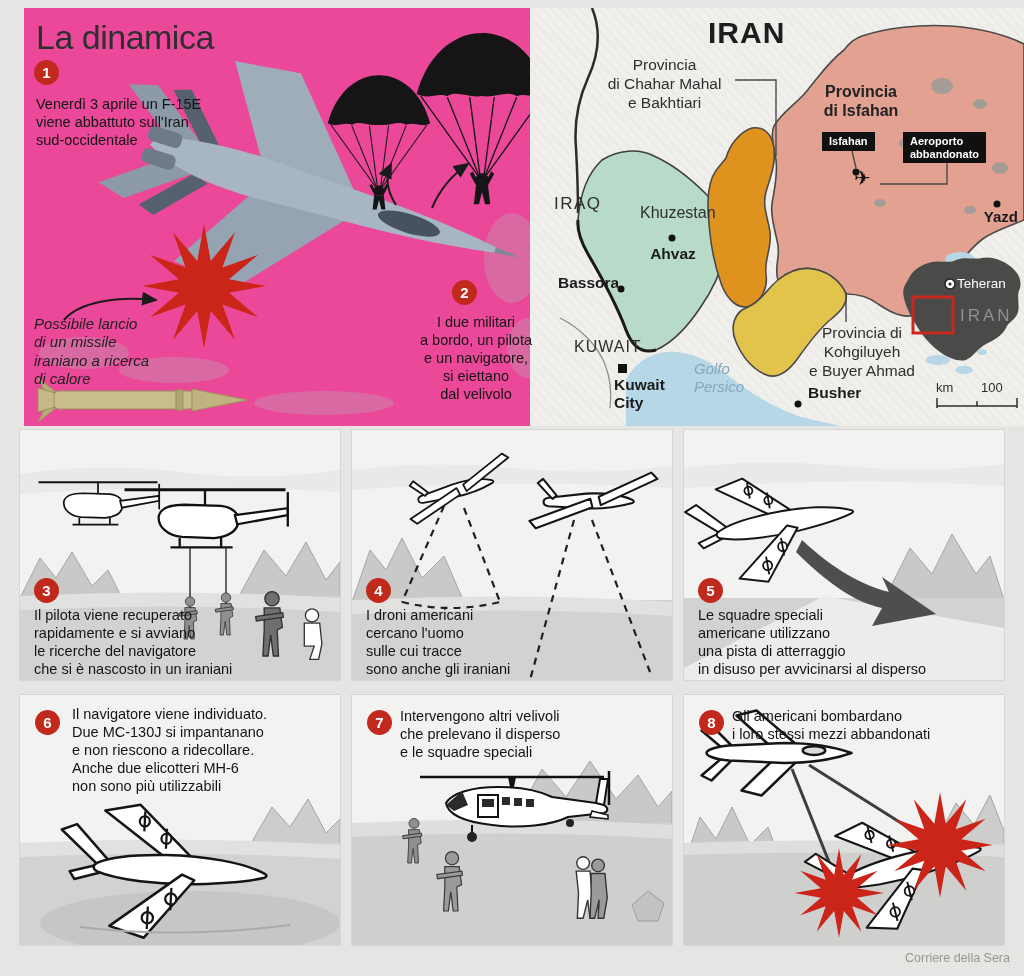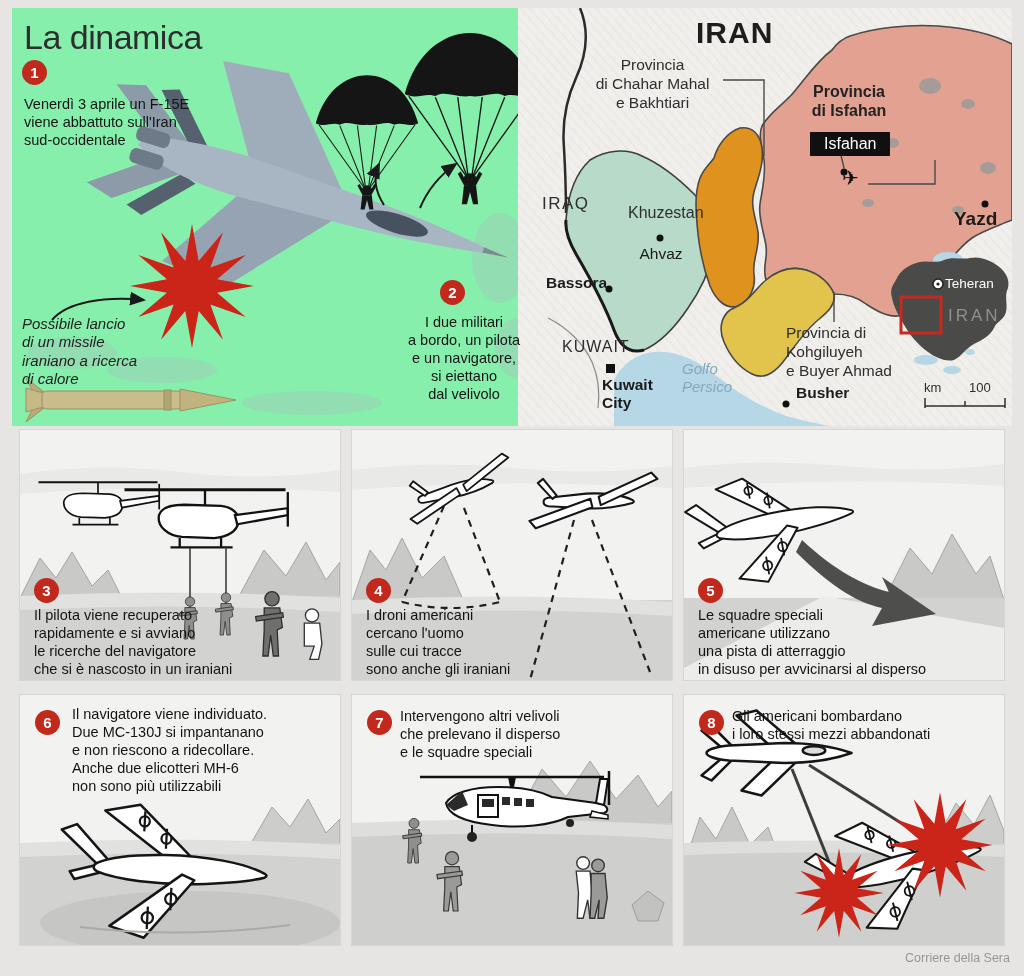--- a/index.html
+++ b/index.html
@@ -1,50 +1,50 @@
 <!DOCTYPE html>
 <html><head>
 <meta charset="utf-8">
 <style>
   *{margin:0;padding:0;box-sizing:border-box}
   html,body{width:1024px;height:976px}
   body{background:#e6e5e3;font-family:"Liberation Sans",sans-serif;color:#1b1b1b;position:relative;overflow:hidden}
   .defs{position:absolute;width:0;height:0}
   .canvas{position:absolute;inset:0}
-  .top-card{position:absolute;left:12px;top:8px;width:1000px;height:418px;background:#86efac}
+  .top-card{position:absolute;left:24px;top:8px;width:1000px;height:418px;background:#ec4899}
   .scene{position:absolute;left:0;top:0;width:520px;height:418px}
   .page-title{position:absolute;left:12px;top:10px;font-size:34px;font-weight:400;color:#2e2e2e;letter-spacing:-.5px}
   .badge{position:absolute;width:25px;height:25px;border-radius:50%;color:#fff;font-weight:700;font-size:15px;display:flex;align-items:center;justify-content:center;z-index:5}
   .step-text{position:absolute;font-size:14.5px;line-height:1.24;white-space:pre-line;color:#141414;z-index:4}
   .b1{left:10px;top:52px}
   .s1{left:12px;top:88px}
   .b2{left:428px;top:272px}
   .s2{left:378px;top:306px;width:148px;text-align:center}
   .italic-caption{position:absolute;left:10px;top:307px;width:160px;font-style:italic;font-size:15px;line-height:1.22;white-space:pre-line;color:#1e1e1e;z-index:4}
   
   .map{position:absolute;right:0;top:0;width:494px;height:418px;background:#f0efec;overflow:hidden;
        background-image:repeating-linear-gradient(48deg,rgba(90,90,85,.035) 0 2px,transparent 2px 7px)}
   .map-svg{position:absolute;inset:0}
   .mlabel{position:absolute;white-space:pre-line;z-index:3}
   .ml-country{left:178px;top:8px;font-size:30px;font-weight:800;letter-spacing:1px;color:#1d1d1d}
   .ml-chahar{left:62px;top:48px;width:145px;text-align:center;font-size:15.5px;color:#2e2e2e;line-height:1.22}
   .ml-isfprov{left:280px;top:74px;width:102px;text-align:center;font-weight:700;font-size:16px;line-height:1.2;color:#222}
-  .black-box{position:absolute;background:#101010;color:#fff;font-weight:400;font-size:16px;padding:3px 14px;line-height:1.15;white-space:pre-line;z-index:3}
+  .black-box{position:absolute;background:#101010;color:#fff;font-weight:700;font-size:11px;padding:3px 7px;line-height:1.15;white-space:pre-line;z-index:3}
   .bb-isfahan{left:292px;top:124px}
   .bb-airport{left:373px;top:124px}
-  .ml-yazd{left:436px;top:200px;width:52px;font-weight:700;font-size:19px}
+  .ml-yazd{left:436px;top:200px;width:52px;text-align:right;font-weight:700;font-size:15px}
   .ml-iraq{left:24px;top:186px;font-size:17px;letter-spacing:1.5px;color:#2e2e2e}
   .ml-khuz{left:110px;top:196px;font-size:16px;color:#2e2e2e}
-  .ml-ahvaz{left:112px;top:237px;width:62px;text-align:center;font-weight:400;font-size:15.5px}
+  .ml-ahvaz{left:112px;top:237px;width:62px;text-align:center;font-weight:700;font-size:15.5px}
   .ml-bassora{left:28px;top:266px;font-weight:700;font-size:15.5px}
   .ml-kuwait{left:44px;top:330px;font-size:16px;letter-spacing:1px;color:#2e2e2e}
   .ml-kwc{left:84px;top:368px;font-weight:700;font-size:15.5px;line-height:1.15}
   .ml-gulf{left:164px;top:352px;width:78px;text-align:left;font-style:italic;font-size:15px;color:#84a8bc;line-height:1.2}
   .ml-busher{left:278px;top:376px;font-weight:700;font-size:15.5px}
-  .ml-kohg{left:268px;top:316px;width:128px;text-align:left;font-size:15.5px;color:#2e2e2e;line-height:1.22}
+  .ml-kohg{left:268px;top:316px;width:128px;text-align:center;font-size:15.5px;color:#2e2e2e;line-height:1.22}
   .ml-teheran{left:427px;top:268px;color:#fff;font-weight:400;font-size:13.5px}
   .ml-insiran{left:430px;top:298px;color:#909090;font-size:17px;letter-spacing:3px}
   .ml-km{left:406px;top:372px;font-size:13px;color:#2e2e2e}
   .ml-100{left:451px;top:372px;font-size:13px;color:#2e2e2e}
   .plane-ic{position:absolute;left:324px;top:158px;font-size:20px;color:#101010;z-index:3}
   
   .panel{position:absolute;width:320px;height:250px;background:#f2f2f1;outline:1px solid #d6d6d4;overflow:hidden}
   .scene-p{position:absolute;inset:0}
   .pn3{left:20px;top:430px}.pn4{left:352px;top:430px}.pn5{left:684px;top:430px}
   .pn6{left:20px;top:695px}.pn7{left:352px;top:695px}.pn8{left:684px;top:695px}
@@ -297,20 +297,22 @@
         </g>
       </svg>
 
       <div class="mlabel ml-country">IRAN</div>
       <div class="mlabel ml-chahar">Provincia
 di Chahar Mahal
 e Bakhtiari</div>
       <div class="mlabel ml-isfprov">Provincia
 di Isfahan</div>
       <div class="black-box bb-isfahan">Isfahan</div>
+      <div class="black-box bb-airport">Aeroporto
+abbandonato</div>
       <div class="plane-ic">✈</div>
       <div class="mlabel ml-yazd">Yazd</div>
       <div class="mlabel ml-iraq">IRAQ</div>
       <div class="mlabel ml-khuz">Khuzestan</div>
       <div class="mlabel ml-ahvaz">Ahvaz</div>
       <div class="mlabel ml-bassora">Bassora</div>
       <div class="mlabel ml-kuwait">KUWAIT</div>
       <div class="mlabel ml-kwc">Kuwait
 City</div>
       <div class="mlabel ml-gulf">Golfo

